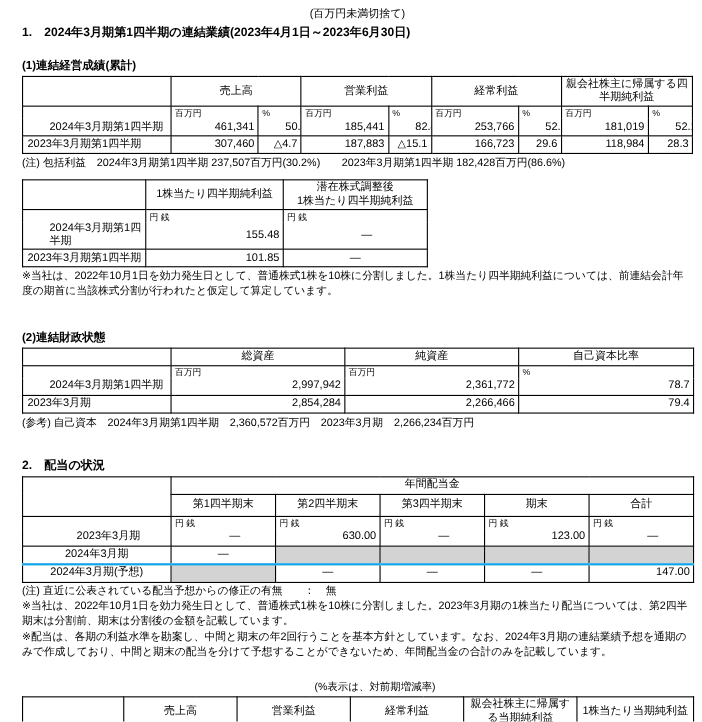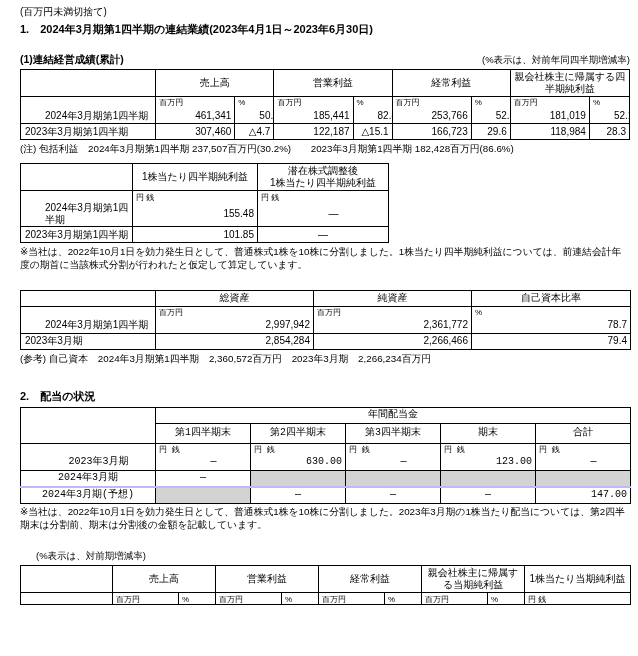--- a/index.html
+++ b/index.html
@@ -4,21 +4,21 @@
 <style>
   html,body{margin:0;padding:0;background:#fff;}
   body{
     width:638px;height:656px;
     color:#000;
     font-family:"Liberation Sans","DejaVu Sans",sans-serif;
     font-size:10px;
     -webkit-font-smoothing:antialiased;
   }
   .page{padding:5px 8px 0 20px;}
-  .tr{text-align:left;}
+  .tr{text-align:center;}
   .topnote{font-size:10px;margin-bottom:3px;}
   .sec{font-weight:bold;font-size:11px;margin:2px 0 3px 0;}
   .caprow{display:flex;justify-content:space-between;align-items:flex-end;margin:4px 0 2px 0;}
   .cap{font-weight:bold;font-size:10.5px;margin-top:12px;}
   .capnote{font-size:9.5px;}
   .note{font-size:9.8px;line-height:1.35;margin:2px 0 0 0;}
   .gap-s{height:8px;} .gap-m{height:16px;} .gap-l{height:22px;}
 
   table{border-collapse:collapse;table-layout:fixed;border:1px solid #000;}
   td{border:1px solid #000;padding:0 3px;overflow:hidden;font-size:10px;line-height:1.2;}
@@ -26,35 +26,34 @@
   tr.hdr1 td{text-align:center;vertical-align:middle;height:15px;}
   tr.unit td{border-bottom-style:none;font-size:8px;text-align:left;height:11px;vertical-align:bottom;padding:0 3px;}
   tr.d1 td{border-top-style:none;padding-left:24px;}
   tr.data td{height:15px;vertical-align:middle;}
   td.lbl{text-align:left;padding-left:4px;}
   td.lblc{text-align:center;}
   td.num{text-align:right;}
   td.ctr{text-align:center;}
   td.pre{white-space:pre-line;}
   td.gray{background:#d3d3d3;}
-  tr.forecast td{border-top:2px solid #c4b5fd;}
+  tr.forecast td{border-top:2px solid #0ea5e9;}
   .notes p{margin:1px 0;}
 </style>
 </head>
 <body>
 
 <div class="page">
 
   <div class="topnote tr">(百万円未満切捨て)</div>
 
   <div class="sec">1.　2024年3月期第1四半期の連結業績(2023年4月1日～2023年6月30日)</div>
 
   <div class="caprow">
     <span class="cap">(1)連結経営成績(累計)</span>
-    <span class="capnote">(%表示は、対前年同四半期増減率)</span>
   </div>
 
   <table style="width:610px;">
     <colgroup>
       <col style="width:135px">
         <col style="width:79px">
         <col style="width:39px">
       <col style="width:79px">
         <col style="width:39px">
         <col style="width:79px">
@@ -89,21 +88,21 @@
       <td class="num">82.4</td>
       <td class="num">253,766</td>
       <td class="num">52.2</td>
       <td class="num">181,019</td>
       <td class="num">52.1</td>
     </tr>
     <tr class="data">
       <td class="lbl">2023年3月期第1四半期</td>
       <td class="num">307,460</td>
       <td class="num">△4.7</td>
-      <td class="num">122,187</td>
+      <td class="num">187,883</td>
       <td class="num">△15.1</td>
       <td class="num">166,723</td>
       <td class="num">29.6</td>
       <td class="num">118,984</td>
       <td class="num">28.3</td>
     </tr>
   </tbody>
     </table>
 
   <div class="note">(注) 包括利益　2024年3月期第1四半期 237,507百万円(30.2%)　　2023年3月期第1四半期 182,428百万円(86.6%)</div>
@@ -138,20 +137,21 @@
       <td class="num">101.85</td>
       <td class="ctr">―</td>
     </tr>
   </tbody>
     </table>
 
   <div class="note" style="width:610px;">※当社は、2022年10月1日を効力発生日として、普通株式1株を10株に分割しました。1株当たり四半期純利益については、前連結会計年度の期首に当該株式分割が行われたと仮定して算定しています。</div>
 
   <div class="gap-m"></div>
 
+  <div class="cap">(2)連結財政状態</div>
 
   <table style="width:610px;margin-top:2px;">
     <colgroup>
         <col style="width:135px">
         <col style="width:158px">
         <col style="width:158px">
         <col style="width:159px">
       </colgroup>
     <tbody>
         <tr class="hdr1">
@@ -180,21 +180,21 @@
     </tr>
   </tbody>
     </table>
 
   <div class="note">(参考) 自己資本　2024年3月期第1四半期　2,360,572百万円　2023年3月期　2,266,234百万円</div>
 
   <div class="gap-l"></div>
 
   <div class="sec">2.　配当の状況</div>
 
-  <table style="width:610px;margin-top:2px;font-family:Liberation Mono, monospace;">
+  <table style="width:610px;margin-top:2px;">
     <colgroup>
         <col style="width:135px">
         <col style="width:95px">
         <col style="width:95px">
         <col style="width:95px">
         <col style="width:95px">
         <col style="width:95px">
       </colgroup>
     <tbody>
         <tr class="hdr1">
@@ -237,21 +237,23 @@
       <td class="gray"></td>
       <td class="ctr">―</td>
       <td class="ctr">―</td>
       <td class="ctr">―</td>
       <td class="num">147.00</td>
     </tr>
   </tbody>
     </table>
 
   <div class="notes" style="width:610px;">
+    <p class="note">(注) 直近に公表されている配当予想からの修正の有無　　：　無</p>
     <p class="note">※当社は、2022年10月1日を効力発生日として、普通株式1株を10株に分割しました。2023年3月期の1株当たり配当については、第2四半期末は分割前、期末は分割後の金額を記載しています。</p>
+    <p class="note">※配当は、各期の利益水準を勘案し、中間と期末の年2回行うことを基本方針としています。なお、2024年3月期の連結業績予想を通期のみで作成しており、中間と期末の配当を分けて予想することができないため、年間配当金の合計のみを記載しています。</p>
   </div>
 
   <div class="gap-m"></div>
 
 
   <div class="capnote tr" style="width:610px;margin:2px 16px;">(%表示は、対前期増減率)</div>
 
   <table style="width:610px;">
     <colgroup>
       <col style="width:92px">

